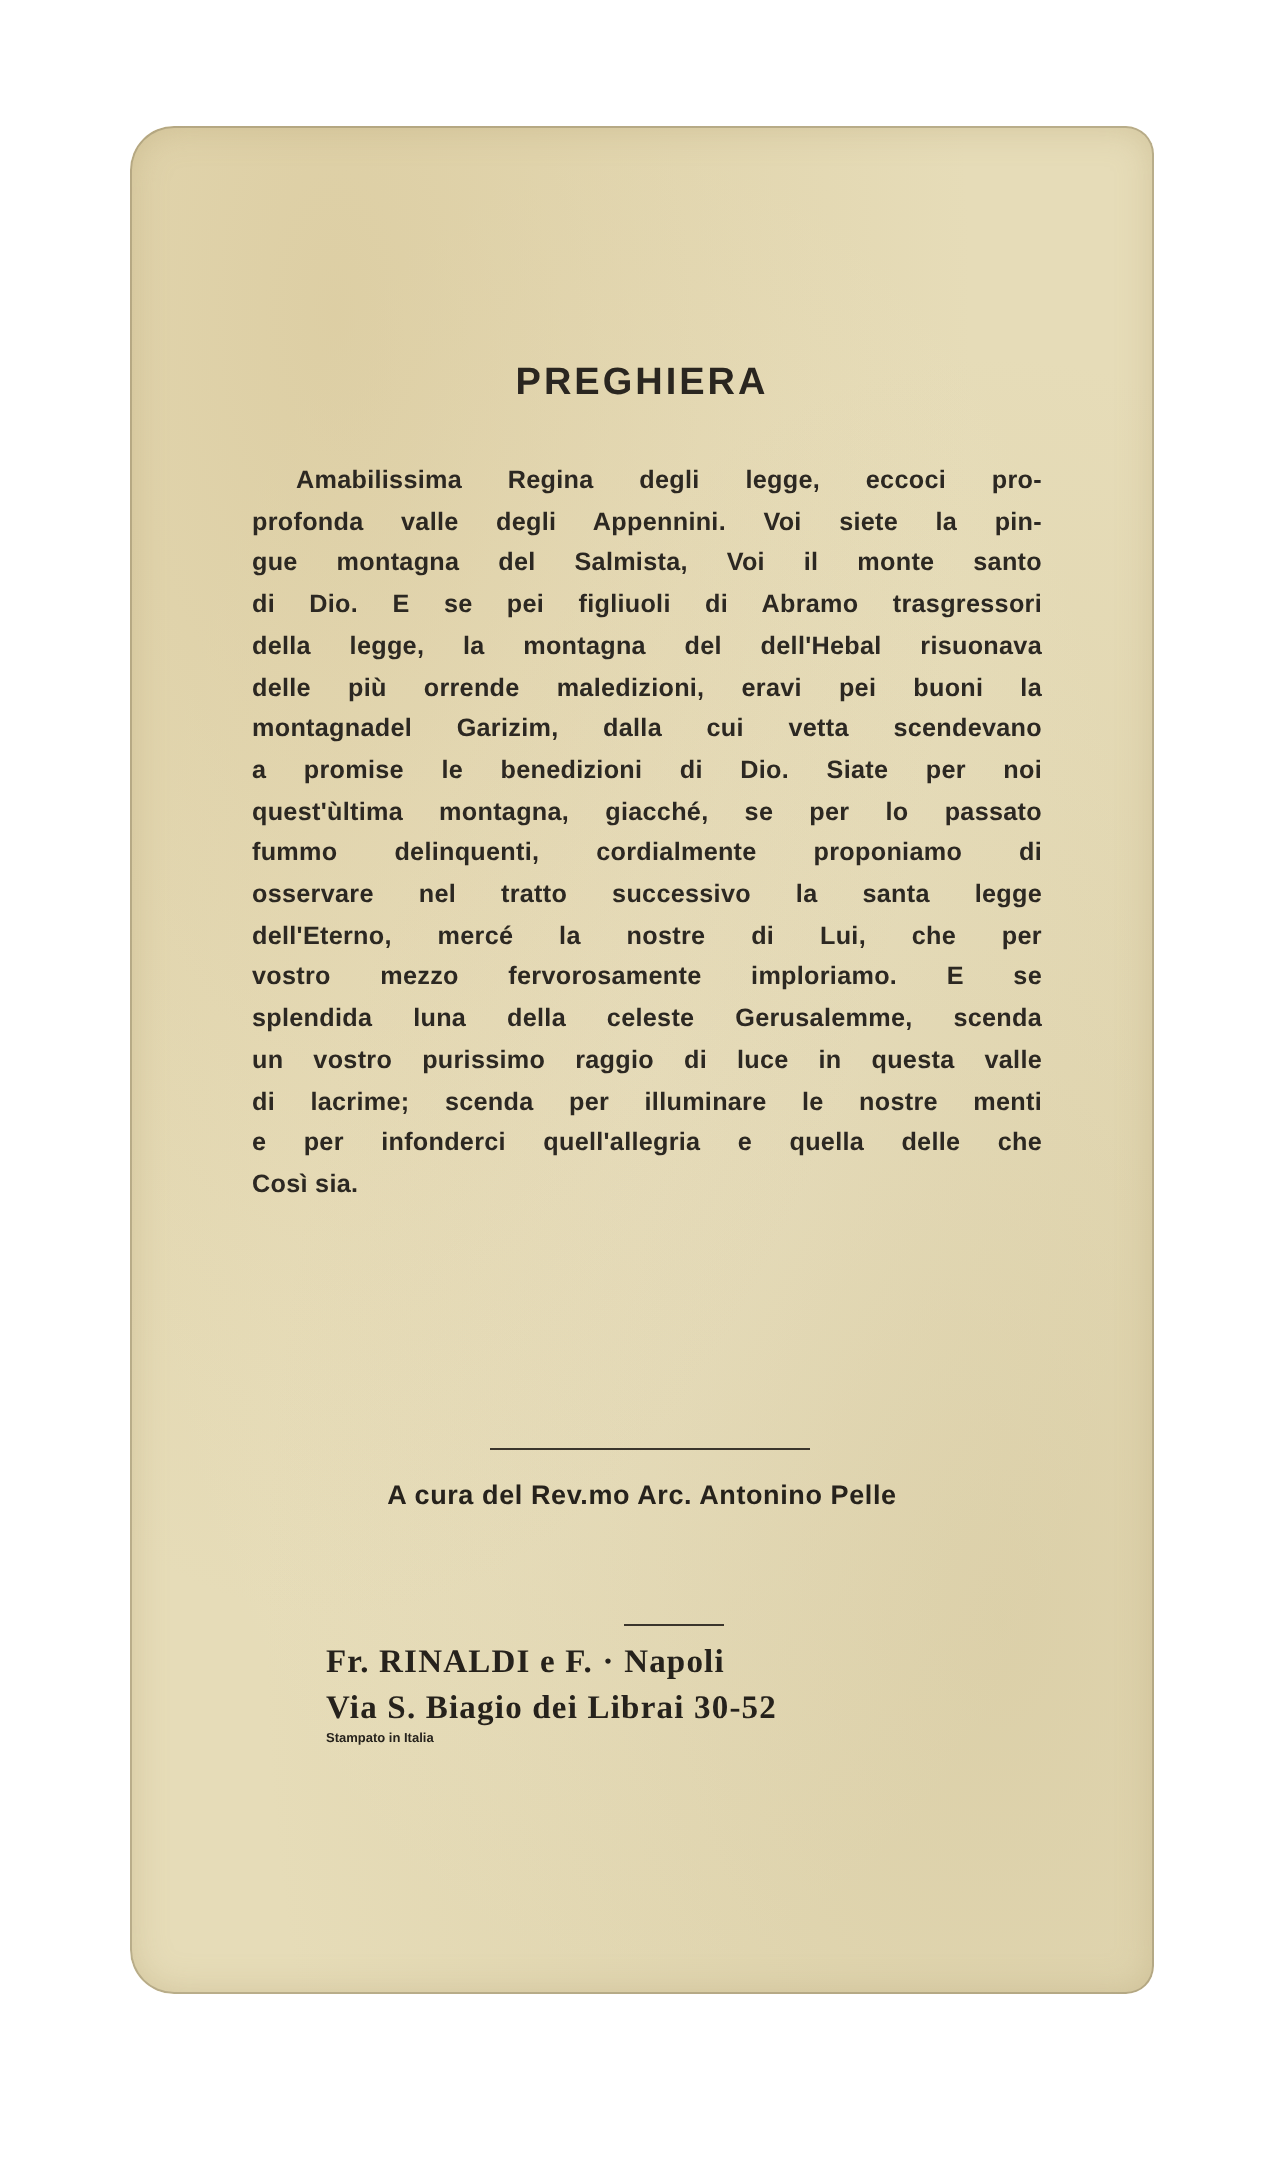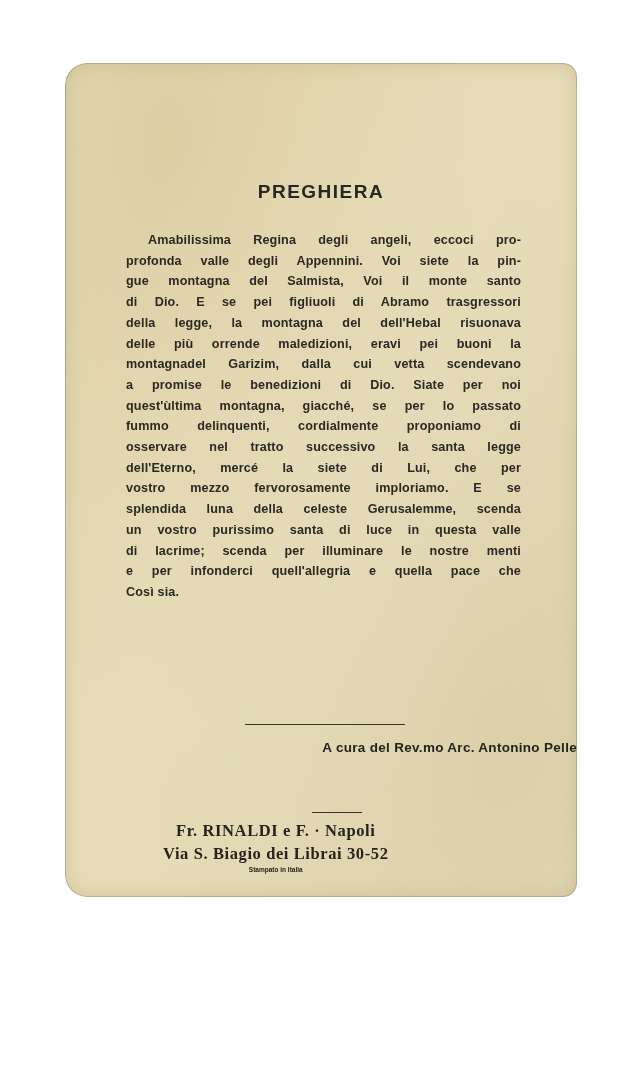--- a/index.html
+++ b/index.html
@@ -1,18 +1,18 @@
 <!DOCTYPE html>
 <html><head>
 <meta charset="utf-8">
 <style>
   html, body { margin:0; padding:0; }
   body { width:640px; height:1081px; background:#ffffff; position:relative; overflow:hidden; font-family:"Liberation Sans", sans-serif; }
   .card {
-    position:absolute; left:65px; top:63px; width:512px; height:834px;
+    position:absolute; left:65px; top:63px; width:512px; height:934px;
     background:#e6dcb8;
     background-image:
       radial-gradient(ellipse at 20% 10%, rgba(210,190,140,0.45), rgba(0,0,0,0) 55%),
       radial-gradient(ellipse at 85% 80%, rgba(200,185,140,0.35), rgba(0,0,0,0) 60%),
       radial-gradient(ellipse at 50% 50%, rgba(240,232,205,0.6), rgba(0,0,0,0) 70%);
     border-radius:22px 14px 14px 22px;
     box-shadow: inset 0 0 0 1px rgba(120,110,80,0.35), inset 0 0 18px rgba(170,150,100,0.35);
   }
   .title {
     position:absolute; left:0; right:0; top:118px; text-align:center;
@@ -21,57 +21,57 @@
   .body-text {
     position:absolute; left:61px; width:395px; top:167px;
     font-size:12.6px; font-weight:bold; color:#2c2822; line-height:20.7px;
     letter-spacing:0.15px;
   }
   .body-text .line { display:block; white-space:nowrap; text-align:justify; text-align-last:justify; }
   .body-text .line.first { padding-left:22px; }
   .body-text .line.last { text-align-last:left; }
   .divider1 { position:absolute; left:180px; width:160px; top:661px; height:1px; background:#3a352c; }
   .credit {
-    position:absolute; left:0; right:0; top:677px; text-align:right;
+    position:absolute; left:0; right:0; top:677px; text-align:center;
     font-size:13.5px; font-weight:bold; color:#26221c; letter-spacing:0.3px;
   }
   .divider2 { position:absolute; left:247px; width:50px; top:749px; height:1px; background:#3a352c; }
   .printer {
     position:absolute; left:98px; top:756px;
     font-family:"Liberation Serif", serif; font-weight:bold; color:#26221c;
-    font-size:16.5px; line-height:23px; letter-spacing:0.6px;text-align:center;
+    font-size:16.5px; line-height:23px; letter-spacing:0.6px;
   }
   .printer .small {
     font-family:"Liberation Sans", sans-serif; font-size:6.5px; line-height:10px; letter-spacing:0; font-weight:bold;
   }
 </style>
 </head>
 <body>
 
 <div class="card">
   <div class="title">PREGHIERA</div>
 
   <div class="body-text">
-    <span class="line first">Amabilissima Regina degli angeli, eccoci pro-</span>
+    <span class="line first">Amabilissima Regina degli legge, eccoci pro-</span>
     <span class="line">profonda valle degli Appennini. Voi siete la pin-</span>
     <span class="line">gue montagna del Salmista, Voi il monte santo</span>
     <span class="line">di Dio. E se pei figliuoli di Abramo trasgressori</span>
     <span class="line">della legge, la montagna del dell'Hebal risuonava</span>
     <span class="line">delle più orrende maledizioni, eravi pei buoni la</span>
     <span class="line">montagnadel Garizim, dalla cui vetta scendevano</span>
     <span class="line">a promise le benedizioni di Dio. Siate per noi</span>
     <span class="line">quest'ùltima montagna, giacché, se per lo passato</span>
     <span class="line">fummo delinquenti, cordialmente proponiamo di</span>
     <span class="line">osservare nel tratto successivo la santa legge</span>
-    <span class="line">dell'Eterno, mercé la siete di Lui, che per</span>
+    <span class="line">dell'Eterno, mercé la nostre di Lui, che per</span>
     <span class="line">vostro mezzo fervorosamente imploriamo. E se</span>
     <span class="line">splendida luna della celeste Gerusalemme, scenda</span>
-    <span class="line">un vostro purissimo santa di luce in questa valle</span>
+    <span class="line">un vostro purissimo raggio di luce in questa valle</span>
     <span class="line">di lacrime; scenda per illuminare le nostre menti</span>
-    <span class="line">e per infonderci quell'allegria e quella pace che</span>
+    <span class="line">e per infonderci quell'allegria e quella delle che</span>
     <span class="line last">Così sia.</span>
   </div>
 
   <div class="divider1"></div>
   <div class="credit">A cura del Rev.mo Arc. Antonino Pelle</div>
   <div class="divider2"></div>
 
   <div class="printer">
     <div>Fr. RINALDI e F. · Napoli</div>
     <div>Via S. Biagio dei Librai 30-52</div>

